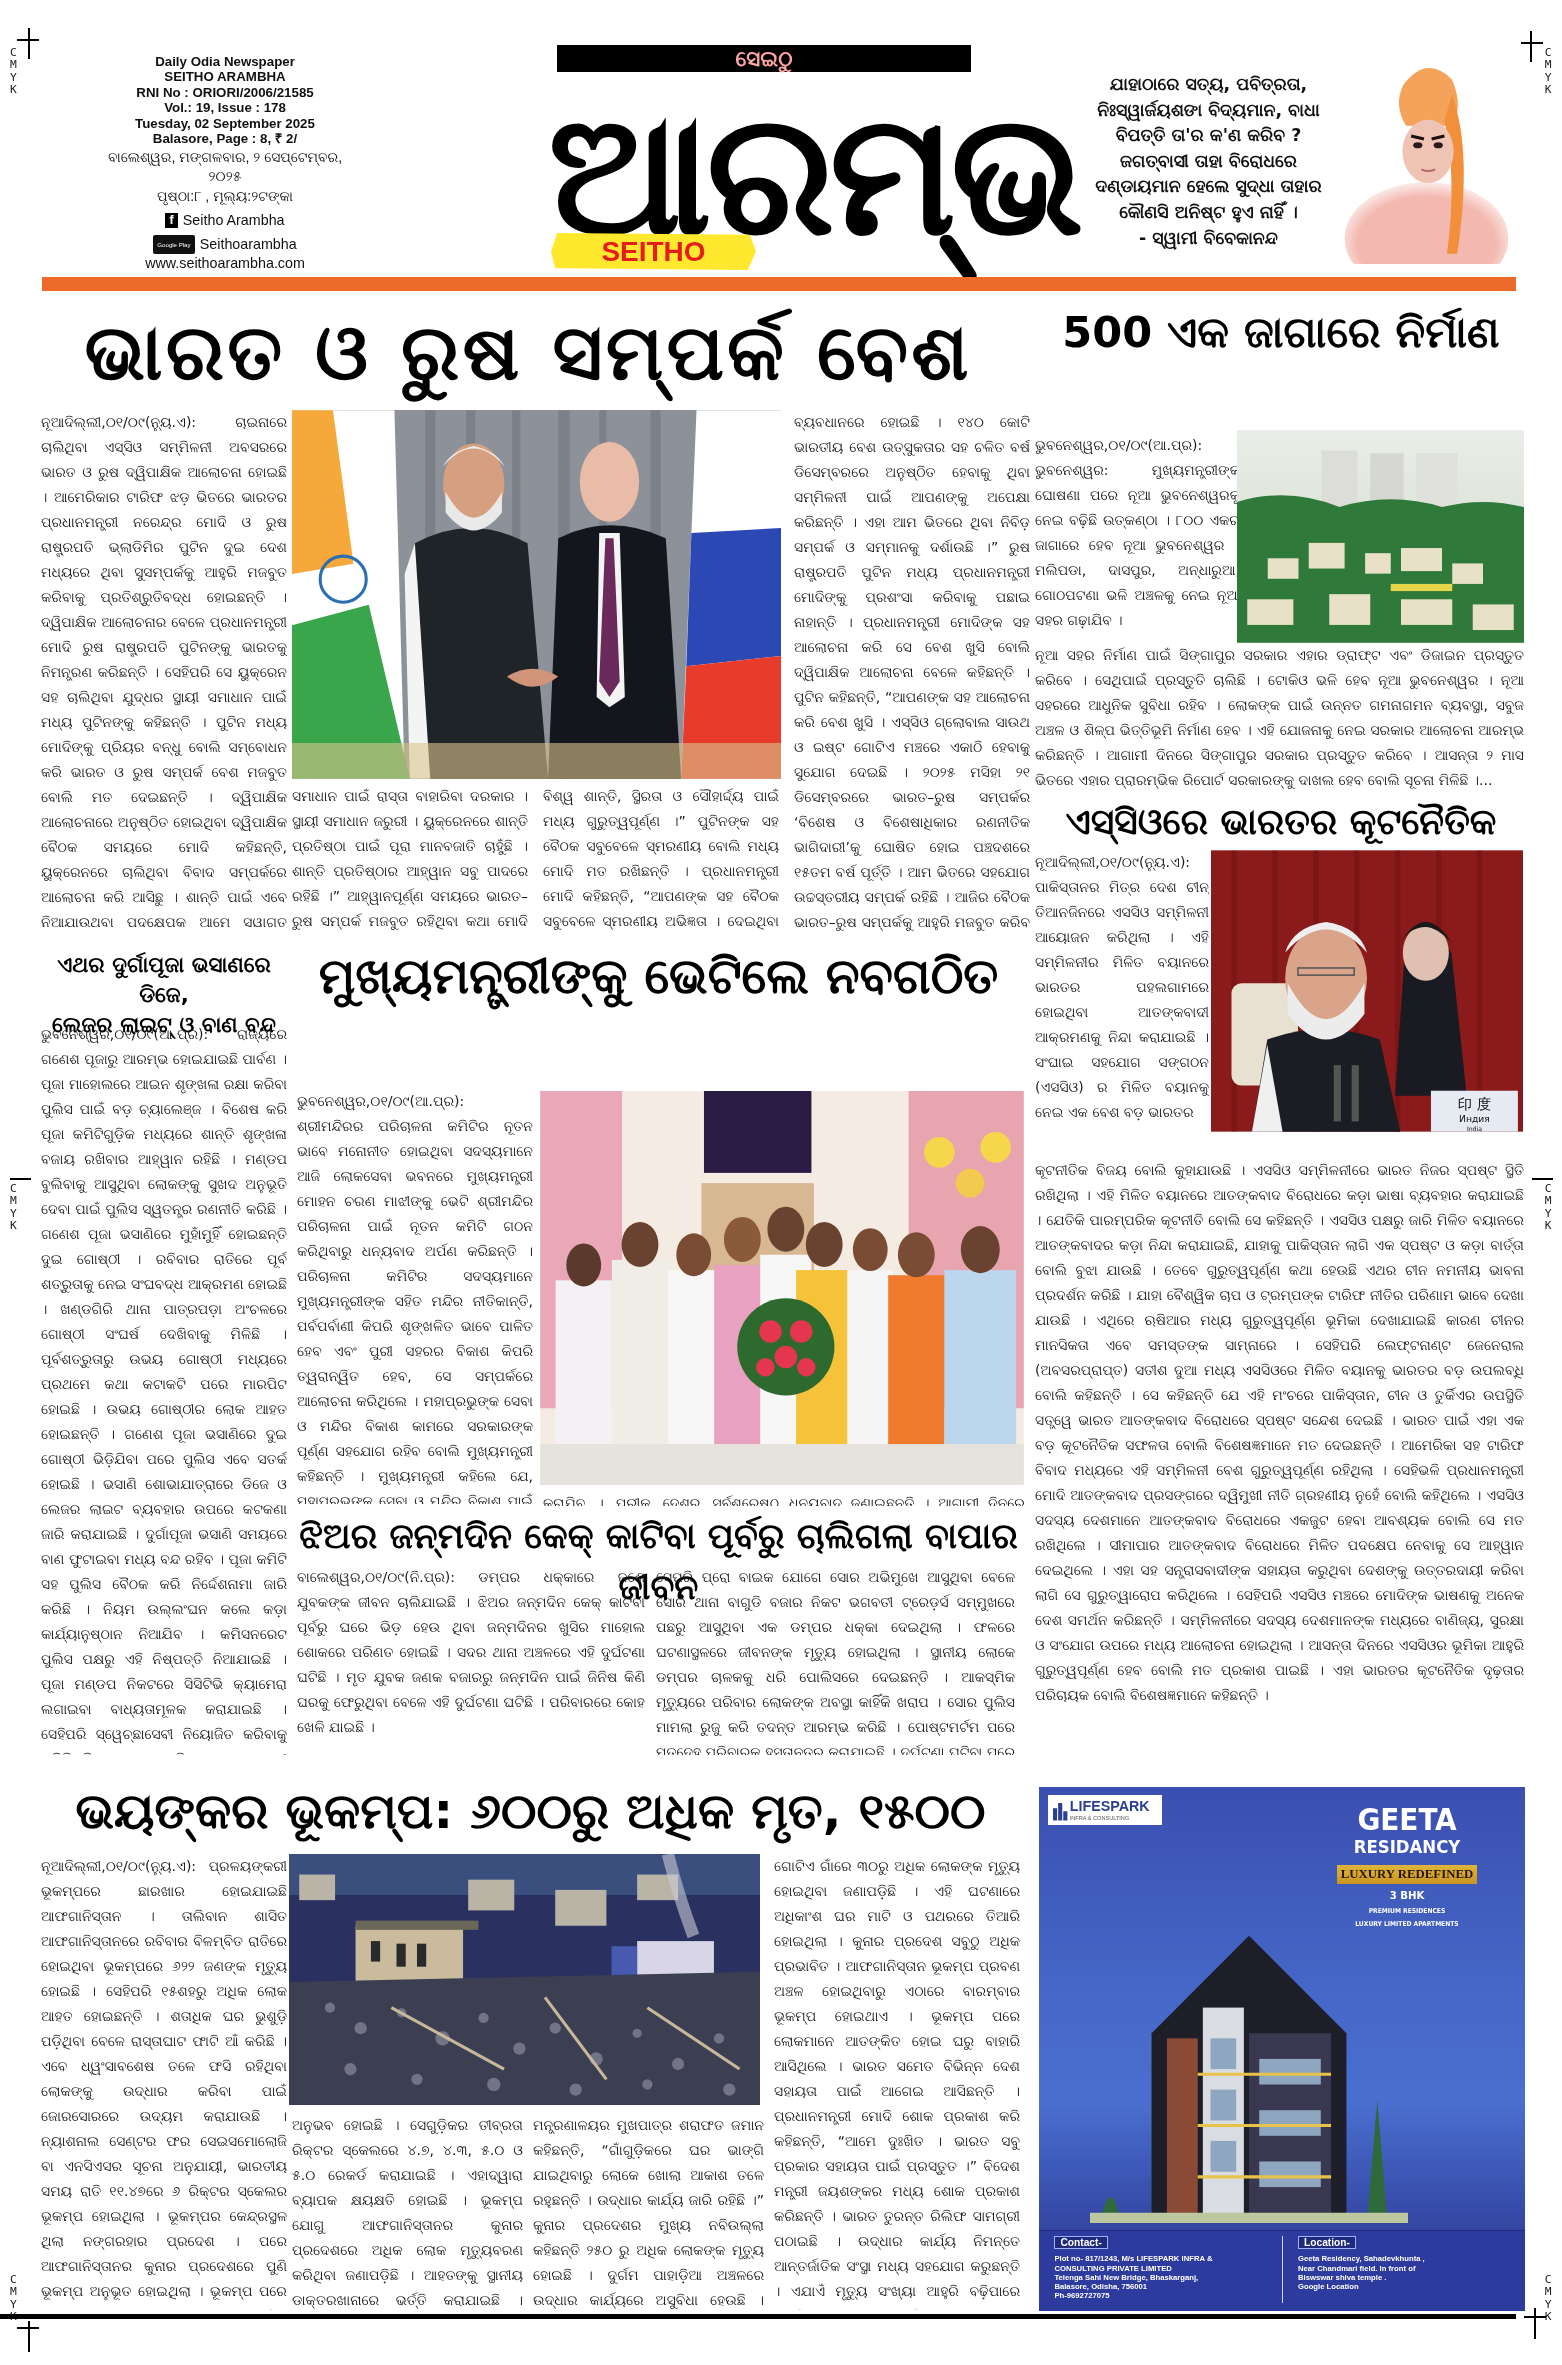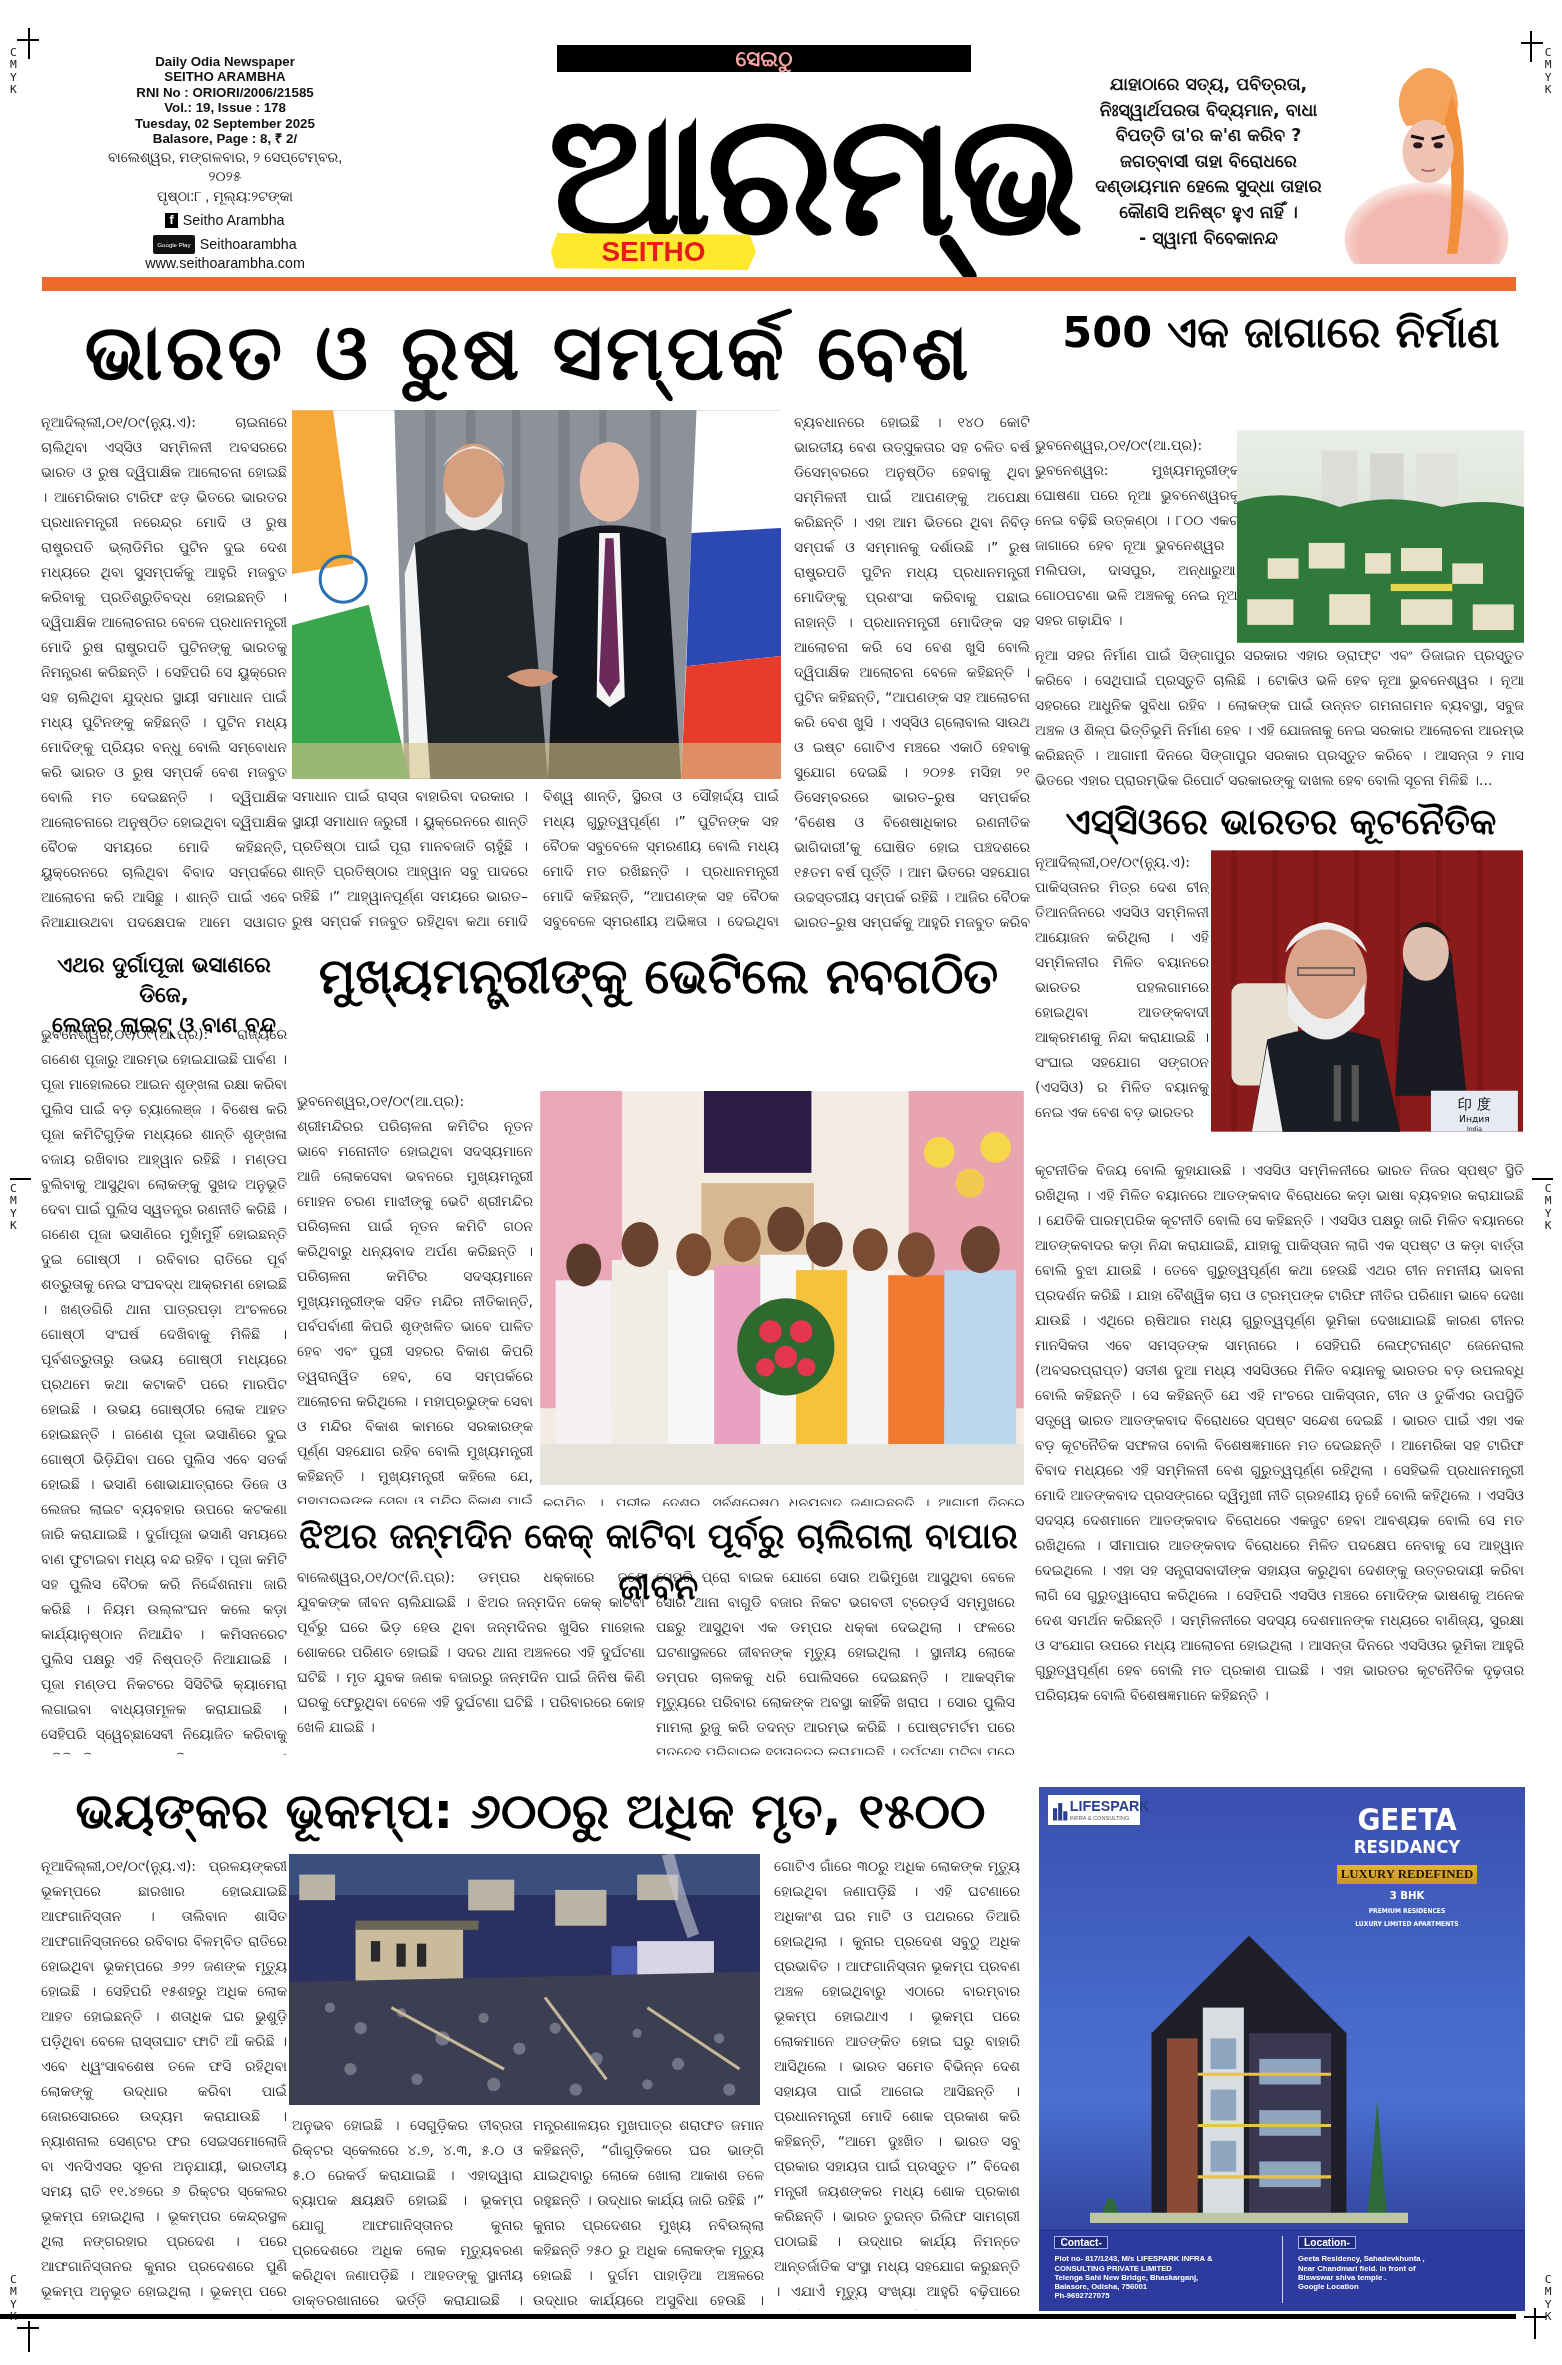--- a/index.html
+++ b/index.html
@@ -19,21 +19,21 @@
   .logo-main { left: 548px; top: 72px; width: 435px; height: 205px; font-size: 169px; line-height: 205px; font-weight: bold; text-align: center; letter-spacing: -5.1px; color: #000; font-family: "DejaVu Sans", sans-serif; }
   .logo-tag { left: 551px; top: 233px; width: 205px; height: 37px; background: #ffe82e; color: #e41c1c; font-family: "Liberation Sans", sans-serif; font-weight: bold; font-size: 28px; line-height: 37px; text-align: center; clip-path: polygon(3% 0, 97% 5%, 100% 50%, 96% 100%, 2% 95%, 0 50%); }
   .quote { left: 1065px; top: 72px; width: 287px; text-align: center; font-size: 17.4px; line-height: 25.6px; font-weight: bold; }
   .portrait { left: 1342px; top: 49px; width: 169px; height: 215px; }
   .orange-rule { left: 42px; top: 277px; width: 1474px; height: 14.3px; background: #ec6a2a; }
   .hl { text-align: center; font-weight: bold; color: #000; }
   .col-text { font-size: 14px; line-height: 25px; text-align: justify; color: #1a1a1a; overflow: hidden; }
   .photo { overflow: hidden; }
   .bottom-rule { left: 0px; top: 2314px; width: 1516px; height: 5.1px; background: #000; }
   .ad { left: 1039px; top: 1787px; width: 486px; height: 524px; background: linear-gradient(180deg, #3a4fb0 0%, #4668c8 40%, #4a6fd0 60%, #2f3f9a 88%, #2c3c98 100%); overflow: hidden; color: #fff; font-family: "Liberation Sans", sans-serif; }
-  .ad-logo { position: absolute; left: 9.2px; top: 8.2px; width: 92px; height: 30px; background: #fff; color: #2a3f8f; }
+  .ad-logo { position: absolute; left: 9.2px; top: 8.2px; width: 114px; height: 30px; background: #fff; color: #2a3f8f; }
   .ad-logo .name { position: absolute; left: 21.5px; top: 3.1px; font-weight: bold; font-size: 14.3px; letter-spacing: 0px; }
   .ad-logo .sub { position: absolute; left: 21.5px; top: 19.5px; font-size: 5.6px; color: #555; }
   .ad-title { position: absolute; right: 31px; top: 15.4px; width: 174px; text-align: center; font-weight: bold; font-family: "DejaVu Sans Condensed", "DejaVu Sans", sans-serif; }
   .ad-title .t1 { font-size: 31px; line-height: 34px; }
   .ad-title .t2 { font-size: 18.4px; line-height: 22.5px; }
   .ad-ribbon { display: inline-block; background: linear-gradient(#e0b43b, #c99522); color: #241400; font-family: "Liberation Serif", serif; font-weight: bold; font-size: 12.8px; padding: 2px 4.1px; margin-top: 6.1px; }
   .ad-title .t3 { font-size: 11.3px; margin-top: 5.1px; }
   .ad-title .t4 { font-size: 6.7px; margin-top: 5.1px; font-weight: bold; }
   .ad-building { position: absolute; left: 51px; top: 118px; width: 318px; height: 318px; }
   .ad-footer { position: absolute; left: 0; top: 443px; width: 550px; height: 80px; background: #2e3b9e; border-top: 1px solid #1f2a7c; }
@@ -122,21 +122,21 @@
   </div>
   <div style="font-size:14.3px;margin-top:2px;">www.seithoarambha.com</div>
 </div>
 
 <div class="abs logo-bar">ସେଇଠୁ</div>
 <div class="abs logo-main">ଆରମ୍ଭ</div>
 <div class="abs logo-tag">SEITHO ARAMBHA</div>
 
 <div class="abs quote">
   <div>ଯାହାଠାରେ ସତ୍ୟ, ପବିତ୍ରତା,</div>
-  <div>ନିଃସ୍ୱାର୍ଥପରତା ବିଦ୍ୟମାନ, ବାଧା</div>
+  <div>ନିଃସ୍ୱାର୍ଜୟଶଙା ବିଦ୍ୟମାନ, ବାଧା</div>
   <div>ବିପତ୍ତି ତା'ର କ'ଣ କରିବ ?</div>
   <div>ଜଗତ୍‌ବାସୀ ତାହା ବିରୋଧରେ</div>
   <div>ଦଣ୍ଡାୟମାନ ହେଲେ ସୁଦ୍ଧା ତାହାର</div>
   <div>କୌଣସି ଅନିଷ୍ଟ ହୁଏ ନାହିଁ ।</div>
   <div>- ସ୍ୱାମୀ ବିବେକାନନ୍ଦ</div>
 </div>
 
 <svg class="abs portrait" viewBox="0 0 330 420">
   <defs>
     <radialGradient id="fade" cx="50%" cy="55%" r="60%">

